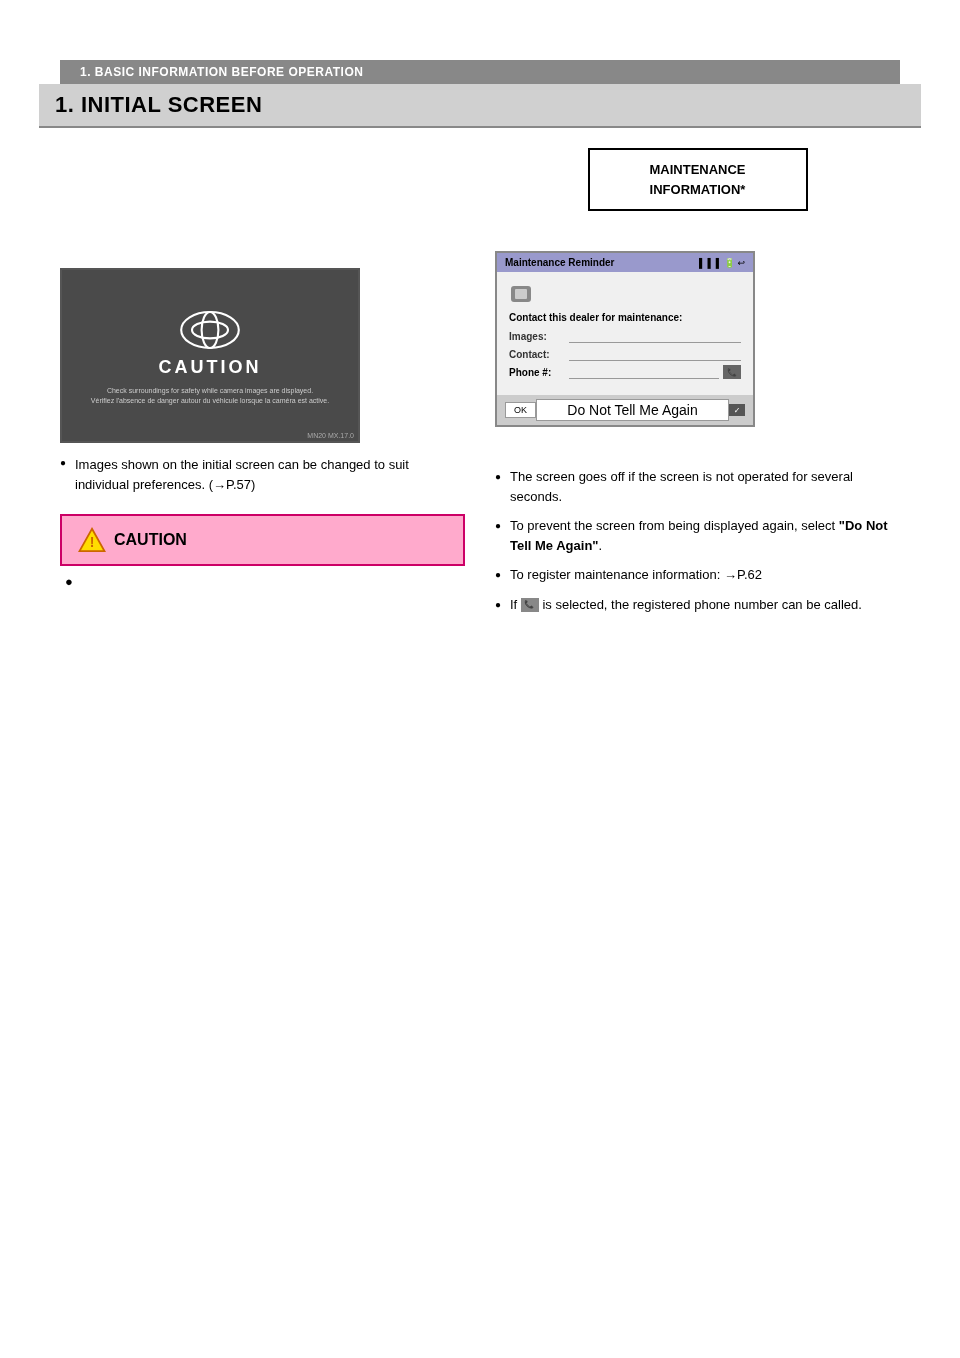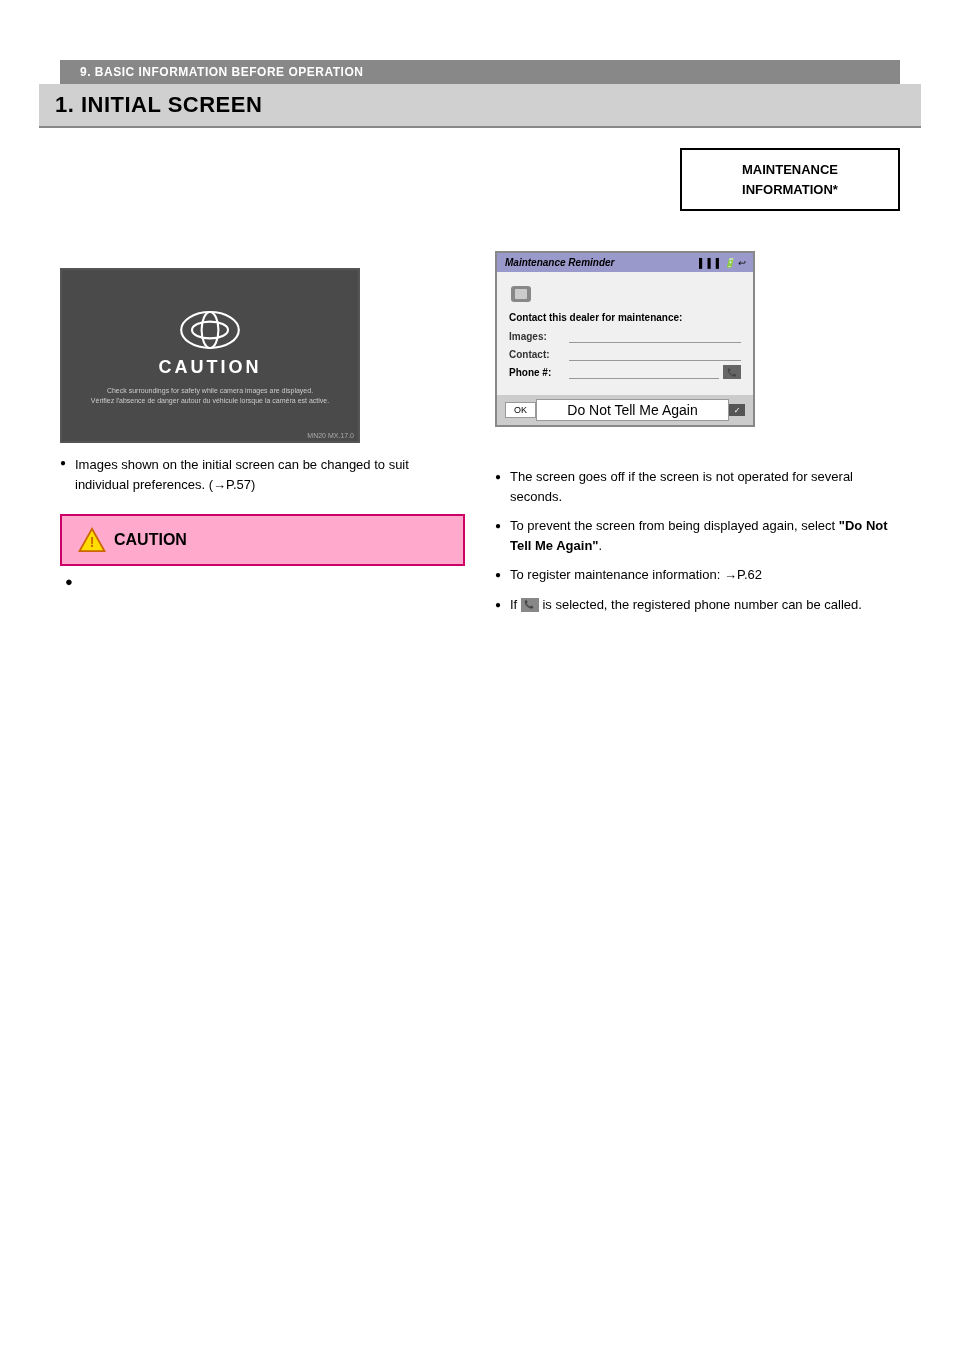--- a/index.html
+++ b/index.html
@@ -185,21 +185,20 @@
     }
 
     .maint-screen-header {
       background: #9999cc;
       padding: 4px 8px;
       display: flex;
       justify-content: space-between;
       align-items: center;
       font-size: 10px;
       color: #000;
-      font-style: italic;
     }
 
     .maint-screen-header-title {
       font-size: 10px;
       font-weight: bold;
     }
 
     .maint-screen-body {
       padding: 12px;
       background: #f0f0f0;
@@ -325,41 +324,41 @@
       font-size: 9px;
     }
 
     .right-col-inner {
       display: flex;
       flex-direction: column;
     }
 
     .maint-info-header {
       display: flex;
-      justify-content: flex-end;
+      justify-content: center;
       margin-bottom: 10px;
     }
 
     .caution-section {
       margin-top: 20px;
     }
 
     .caution-inner-text {
       font-size: 13px;
       margin-top: 8px;
       padding-left: 5px;
     }
   </style>
 </head>
 <body>
 
 <div class="page-wrapper">
 
   <div class="section-header">
-    <span>9. BASIC INFORMATION BEFORE OPERATION</span>
+    <span>1. BASIC INFORMATION BEFORE OPERATION</span>
   </div>
 
   <div class="main-title-bar">
     <span class="main-title">1. INITIAL SCREEN</span>
   </div>
 
   <div class="content-area">
 
     <div class="left-column">
 

